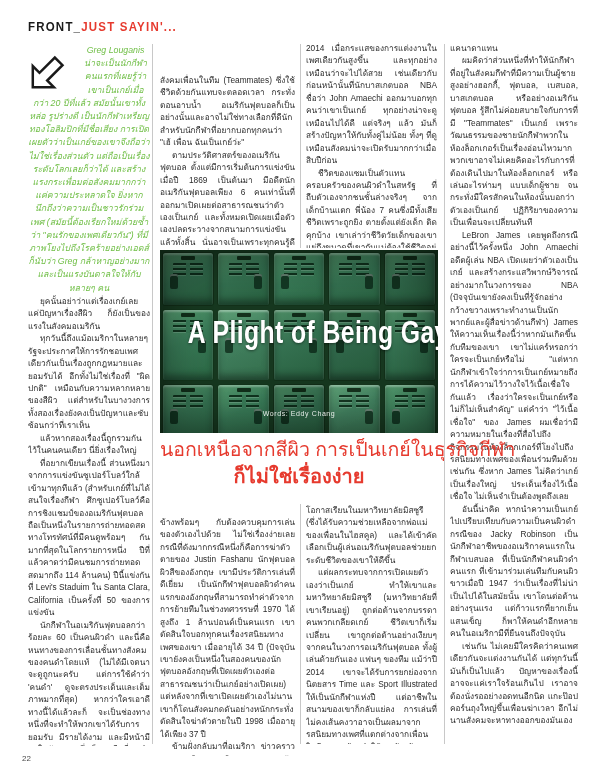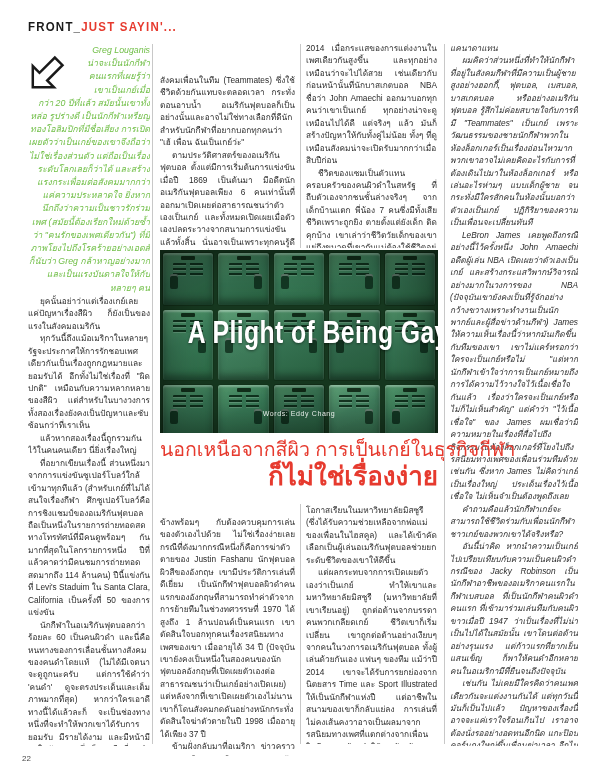--- a/index.html
+++ b/index.html
@@ -16,23 +16,23 @@
   
   .col{position:absolute;font-size:8.3px;line-height:12.45px;text-align:justify;
        color:#2b2b2b;overflow:hidden;}
   .col p{margin:0;}
   .col p.ind{text-indent:12px;}
   .col1{left:28px;top:44px;width:122px;height:702px;}
   .col2a{left:160px;top:42px;width:135px;height:206px;margin-top:32px;}
   .col2b{left:160px;top:516px;width:135px;height:240px;}
   .col3a{left:306px;top:42px;width:131px;height:206px;}
   .col3b{left:306px;top:504px;width:131px;height:240px;}
-  .col4{left:450px;top:42px;width:128px;height:704px;font-style:italic;}
-
-  .intro{color:#6fbe45;font-style:italic;font-size:8.8px;line-height:13.2px;text-align:right;}
+  .col4{left:450px;top:42px;width:128px;height:704px;}
+
+  .intro{color:#6fbe45;font-style:italic;font-size:8.8px;line-height:13.2px;text-align:center;}
   .arrow{float:left;width:46px;height:46px;margin:2px 7px 3px 0;}
 
   
   .vline{position:absolute;width:1px;background:#c8c8c8;}
   .v1{left:152px;top:44px;height:700px;}
   .v2a{left:300px;top:44px;height:204px;}
   .v2b{left:300px;top:504px;height:240px;}
   .v3{left:444px;top:44px;height:700px;}
 
   
@@ -62,21 +62,21 @@
   .photo-title{position:absolute;left:0;top:66px;width:100%;text-align:center;z-index:2;
          color:#ffffff;font-weight:bold;font-size:31px;line-height:34px;white-space:nowrap;
          transform:scaleX(.8);transform-origin:center;letter-spacing:.5px;
          text-shadow:0 1px 3px rgba(0,0,0,.45);}
   .photo-credit{position:absolute;left:0;bottom:16px;width:100%;text-align:center;z-index:2;
          color:rgba(255,255,255,.88);font-size:7px;letter-spacing:.6px;}
 
   
   .subtitle{position:absolute;left:160px;top:437px;width:278px;text-align:center;color:#e63a2e;}
   .subtitle .l1{font-size:19.5px;line-height:25px;white-space:nowrap;font-weight:400;}
-  .subtitle .l2{font-size:26px;line-height:29px;white-space:nowrap;font-weight:bold;text-align:right;}
+  .subtitle .l2{font-size:20px;line-height:29px;white-space:nowrap;font-weight:bold;}
 
   .pagenum{position:absolute;left:22px;top:754px;font-size:8px;color:#4a4a4a;text-align:center;}
 </style>
 </head>
 <body>
 
 <div class="page">
 
   <div class="header">
     <span class="sec">FRONT_</span><span class="say">JUST SAYIN'...</span>
@@ -103,21 +103,20 @@
       <p class="ind">ตามประวัติศาสตร์ของอเมริกันฟุตบอล ตั้งแต่มีการเริ่มต้นการแข่งขันเมื่อปี 1869 เป็นต้นมา มีอดีตนักอเมริกันฟุตบอลเพียง 6 คนเท่านั้นที่ออกมาเปิดเผยต่อสาธารณชนว่าตัวเองเป็นเกย์ และทั้งหมดเปิดเผยเมื่อตัวเองปลดระวางจากสนามการแข่งขันแล้วทั้งสิ้น นั่นอาจเป็นเพราะทุกคนรู้ดีถึงผลกระทบที่จะตามมาหากเปิดเผยตัวเองขณะยังเป็นนักกีฬา การแบกรับความกดดันจากสังคมรอบ</p>
     </div>
   <div class="col col3a">
       <p>2014 เมื่อกระแสของการแต่งงานในเพศเดียวกันสูงขึ้น และทุกอย่างเหมือนว่าจะไปได้สวย เช่นเดียวกับก่อนหน้านั้นที่นักบาสเกตบอล NBA ชื่อว่า John Amaechi ออกมาบอกทุกคนว่าเขาเป็นเกย์ ทุกอย่างน่าจะดูเหมือนไปได้ดี แต่จริงๆ แล้ว มันก็สร้างปัญหาให้กับทั้งคู่ไม่น้อย ทั้งๆ ที่ดูเหมือนสังคมน่าจะเปิดรับมากกว่าเมื่อสิบปีก่อน</p>
       <p class="ind">ชีวิตของแซมเป็นตัวแทนครอบครัวของคนผิวดำในสหรัฐ ที่ถีบตัวเองจากชนชั้นล่างจริงๆ จากเด็กบ้านแตก พี่น้อง 7 คนซึ่งมีทั้งเสียชีวิตเพราะถูกยิง ตายตั้งแต่ยังเด็ก ติดคุกบ้าง เขาเล่าว่าชีวิตวัยเด็กของเขาแย่ถึงขนาดที่เขากับแม่ต้องใช้ชีวิตอยู่ในรถยนต์ การได้มี</p>
     </div>
   <div class="col col4">
       <p>แคนาดาแทน</p>
       <p class="ind">ผมคิดว่าส่วนหนึ่งที่ทำให้นักกีฬาที่อยู่ในสังคมกีฬาที่มีความเป็นผู้ชายสูงอย่างฮอกกี้, ฟุตบอล, เบสบอล, บาสเกตบอล หรืออย่างอเมริกันฟุตบอล รู้สึกไม่ค่อยสบายใจกับการที่มี "Teammates" เป็นเกย์ เพราะวัฒนธรรมของชายนักกีฬาพวกในห้องล็อกเกอร์เป็นเรื่องอ่อนไหวมาก พวกเขาอาจไม่เคยคิดอะไรกับการที่ต้องเดินไปมาในห้องล็อกเกอร์ หรือเล่นอะไรห่ามๆ แบบเด็กผู้ชาย จนกระทั่งมีใครสักคนในห้องนั้นบอกว่าตัวเองเป็นเกย์ ปฏิกิริยาของความเป็นเพื่อนจะเปลี่ยนทันที</p>
       <p class="ind">LeBron James เคยพูดถึงกรณีอย่างนี้ไว้ครั้งหนึ่ง John Amaechi อดีตผู้เล่น NBA เปิดเผยว่าตัวเองเป็นเกย์ และสร้างกระแสวิพากษ์วิจารณ์อย่างมากในวงการของ NBA (ปัจจุบันเขายังคงเป็นที่รู้จักอย่างกว้างขวางเพราะทำงานเป็นนักพากย์และผู้สื่อข่าวด้านกีฬา) James ให้ความเห็นเรื่องนี้ว่าหากมันเกิดขึ้นกับทีมของเขา เขาไม่แคร์หรอกว่าใครจะเป็นเกย์หรือไม่ "แต่หากนักกีฬาเข้าใจว่าการเป็นเกย์หมายถึงการได้ความไว้วางใจไว้เนื้อเชื่อใจกันแล้ว เรื่องว่าใครจะเป็นเกย์หรือไม่ก็ไม่เห็นสำคัญ" แต่คำว่า "ไว้เนื้อเชื่อใจ" ของ James ผมเชื่อว่ามีความหมายในเรื่องที่สื่อไปถึงกิจกรรมในห้องล็อกเกอร์ที่โยงไปถึงรสนิยมทางเพศของเพื่อนร่วมทีมด้วยเช่นกัน ซึ่งหาก James ไม่คิดว่าเกย์เป็นเรื่องใหญ่ ประเด็นเรื่องไว้เนื้อเชื่อใจ ไม่เห็นจำเป็นต้องพูดถึงเลย</p>
-      <p class="ind">คำถามคือแล้วนักกีฬาเกย์จะสามารถใช้ชีวิตร่วมกับเพื่อนนักกีฬาชาวเกย์ของพวกเขาได้จริงหรือ?</p>
       <p class="ind">อันนี้น่าคิด หากนำความเป็นเกย์ไปเปรียบเทียบกับความเป็นคนผิวดำ กรณีของ Jacky Robinson เป็นนักกีฬาอาชีพของอเมริกาคนแรกในกีฬาเบสบอล ที่เป็นนักกีฬาคนผิวดำคนแรก ที่เข้ามาร่วมเล่นทีมกับคนผิวขาวเมื่อปี 1947 ว่าเป็นเรื่องที่ไม่น่าเป็นไปได้ในสมัยนั้น เขาโดนต่อต้านอย่างรุนแรง แต่ก้าวแรกที่ยากเย็นแสนเข็ญ ก็พาให้คนดำอีกหลายคนในอเมริกามีที่ยืนจนถึงปัจจุบัน</p>
       <p class="ind">เช่นกัน ไม่เคยมีใครคิดว่าคนเพศเดียวกันจะแต่งงานกันได้ แต่ทุกวันนี้มันก็เป็นไปแล้ว ปัญหาของเรื่องนี้อาจจะแค่เราใจร้อนเกินไป เราอาจต้องนั่งรออย่างอดทนอีกนิด แกะป๊อปคอร์นถุงใหญ่ขึ้นเพื่อนฆ่าเวลา อีกไม่นานสังคมจะหาทางออกของมันเอง</p>
     </div>
 
   <div class="photo">
     <div class="locker-grid">
         <div class="locker">
           <div class="plate"></div>
           <div class="vent"></div>
           <div class="latch"></div>

